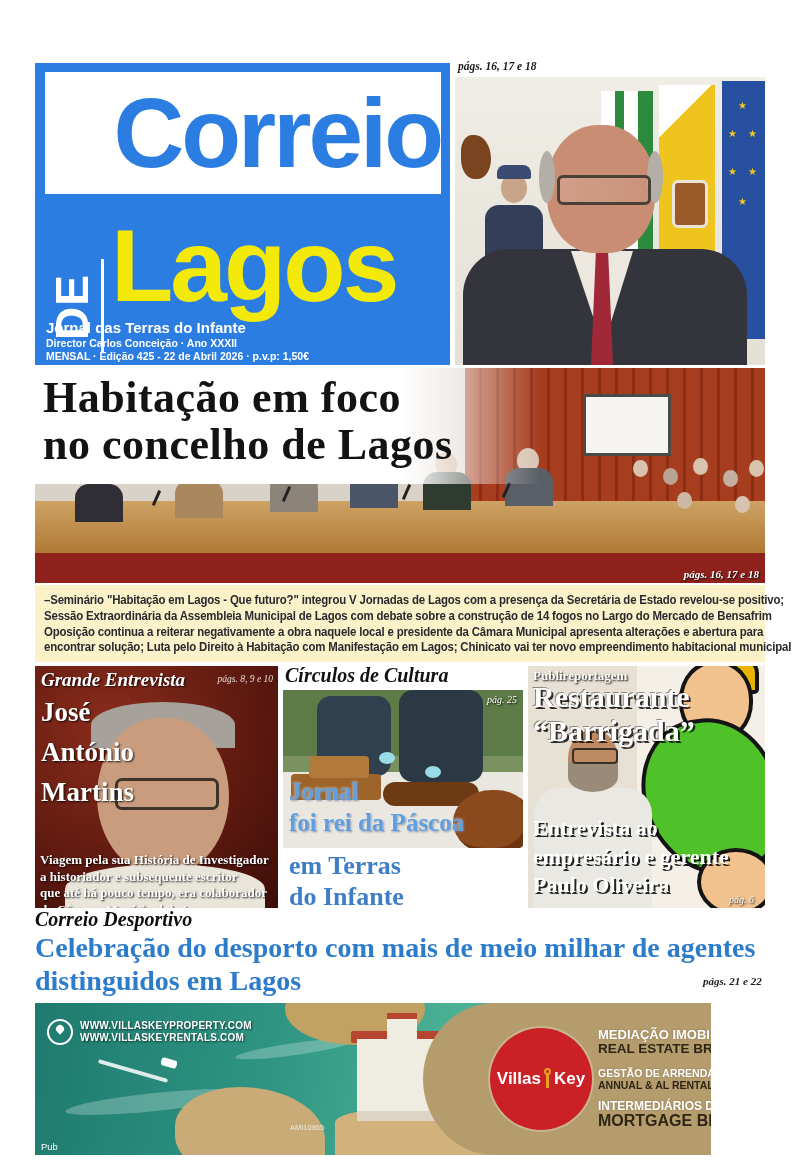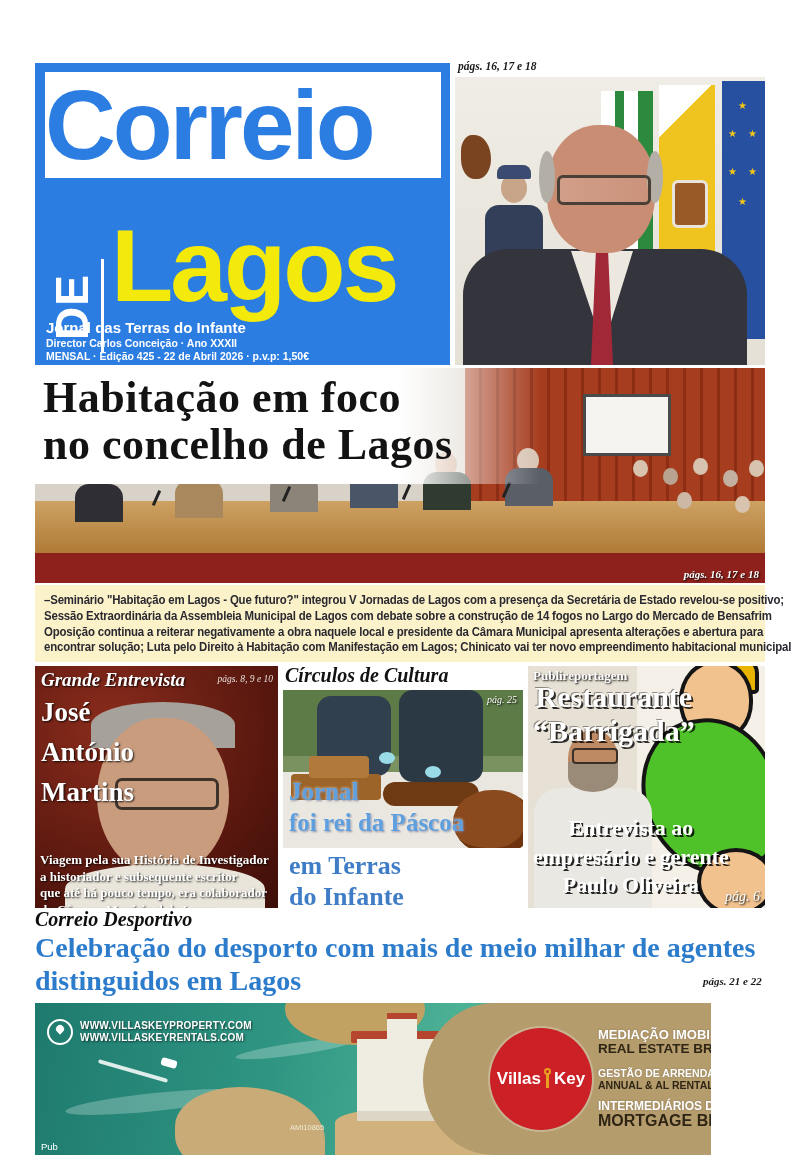--- a/index.html
+++ b/index.html
@@ -6,22 +6,22 @@
   body{width:794px;height:1162px;position:relative;background:#fff;overflow:hidden;
        font-family:"Liberation Sans","DejaVu Sans",sans-serif;}
   .abs{position:absolute;}
   .serif{font-family:"Liberation Serif","DejaVu Serif",serif;}
   .ital{font-style:italic;}
   .b{font-weight:bold;}
   .shadow1{text-shadow:1px 1px 2px rgba(0,0,0,.85);}
 
   
   #masthead{left:35px;top:63px;width:415px;height:302px;background:#2b7de2;}
-  #masthead .whitebox{position:absolute;left:10px;top:9px;width:396px;height:106px;background:#fff;
-      display:flex;align-items:center;justify-content:flex-start;}
+  #masthead .whitebox{position:absolute;left:10px;top:9px;width:396px;height:122px;background:#fff;
+      display:flex;align-items:center;justify-content:flex-end;}
   .correio{font-weight:bold;color:#2b7de2;font-size:98px;letter-spacing:-3px;line-height:1;}
   .de-wrap{position:absolute;left:6px;top:192px;width:62px;height:104px;display:flex;align-items:center;justify-content:center;}
   .de-txt{transform:rotate(-90deg);font-size:46px;font-weight:bold;color:#fff;letter-spacing:1px;}
   .de-bar{position:absolute;left:66px;top:196px;width:3px;height:94px;background:#fff;}
   .lagos{position:absolute;left:76px;top:152px;font-size:102px;font-weight:bold;color:#f3ea0b;letter-spacing:-3px;line-height:1;}
   .mh-sub1{position:absolute;left:11px;top:256px;font-size:15px;font-weight:bold;color:#fff;}
   .mh-sub2{position:absolute;left:11px;top:274px;font-size:10.5px;font-weight:bold;color:#fff;}
   .mh-sub3{position:absolute;left:11px;top:287px;font-size:10.5px;font-weight:bold;color:#fff;}
 
   
@@ -99,39 +99,39 @@
   .cu-folar{position:absolute;border-radius:4px;}
   .cu-loaf{position:absolute;right:-8px;bottom:-6px;width:78px;height:64px;background:#8a4a1e;border-radius:50% 45% 40% 50%;box-shadow:inset -6px -6px 0 #6e3410;}
   .cu-ref{position:absolute;right:6px;top:4px;font-size:10px;color:#fff;text-shadow:1px 1px 2px #000;}
   .cu-photoline{position:absolute;left:6px;}
   .cu-photoline div{font-size:25px;line-height:31px;font-weight:bold;color:#5f9fdd;
       font-family:"Liberation Serif","DejaVu Serif",serif;text-shadow:0 0 3px rgba(255,255,255,.9),1px 1px 2px rgba(0,0,60,.5);}
   .cu-below{position:absolute;left:6px;top:184px;}
   .cu-below div{font-size:26px;line-height:31px;font-weight:bold;color:#3f7ec6;
       font-family:"Liberation Serif","DejaVu Serif",serif;}
 
-  #feat-advert{left:528px;top:666px;width:237px;height:242px;overflow:hidden;background:#e7e0d4;text-align:center;}
+  #feat-advert{left:528px;top:666px;width:237px;height:242px;overflow:hidden;background:#e7e0d4;}
   .ad-mural{position:absolute;right:0;top:0;width:128px;height:242px;background:#f4f0e8;}
   .ad-green{position:absolute;right:-14px;top:52px;width:128px;height:150px;background:#50c229;border:4px solid #141414;border-radius:46% 54% 40% 60%;transform:rotate(-8deg);}
   .ad-mhead{position:absolute;right:12px;top:-6px;width:66px;height:74px;background:#f2c28e;border:4px solid #141414;border-radius:48%;}
   .ad-mhair{position:absolute;right:6px;top:-14px;width:48px;height:34px;background:#e8b400;border:4px solid #141414;border-radius:50% 50% 10% 10%;}
   .ad-arm{position:absolute;right:-10px;bottom:-8px;width:70px;height:60px;background:#f2c28e;border:4px solid #141414;border-radius:50%;}
   .pv-head{position:absolute;left:40px;top:64px;width:50px;height:60px;background:#bd8a64;border-radius:48%;}
   .pv-beard{position:absolute;left:40px;top:96px;width:50px;height:30px;background:#9a8a78;border-radius:0 0 50% 50%;}
   .pv-glasses{position:absolute;left:44px;top:82px;width:42px;height:12px;border:2px solid #3a3028;border-radius:4px;}
   .pv-body{position:absolute;left:6px;top:122px;width:118px;height:120px;background:#eae8e3;border-radius:26px 26px 0 0;}
   .pr-kicker{position:absolute;left:5px;top:2px;font-size:13px;color:#fff;font-weight:bold;
       font-family:"Liberation Serif","DejaVu Serif",serif;text-shadow:1px 1px 2px #000;}
   .pr-title{position:absolute;left:5px;top:14px;}
   .pr-title div{font-size:30px;line-height:34px;font-weight:bold;color:#fff;
       font-family:"Liberation Serif","DejaVu Serif",serif;text-shadow:2px 2px 0 rgba(0,0,0,.8),-1px -1px 0 rgba(0,0,0,.4);}
   .pr-dek{position:absolute;left:5px;top:148px;}
   .pr-dek div{font-size:22px;line-height:28.5px;font-weight:bold;color:#fff;
       font-family:"Liberation Serif","DejaVu Serif",serif;text-shadow:2px 2px 0 rgba(0,0,0,.85);}
-  .pr-ref{position:absolute;right:5px;bottom:3px;font-size:14px;color:#fff;text-shadow:1px 1px 2px #000;margin-left:13px;}
+  .pr-ref{position:absolute;right:11px;bottom:3px;font-size:10px;color:#fff;text-shadow:1px 1px 2px #000;margin-left:13px;}
 
   
   #sports-kicker{left:35px;top:908px;font-size:20px;color:#0e0e0e;}
   #sports-headline{left:35px;top:931px;}
   #sports-headline div{font-size:28px;line-height:33px;font-weight:bold;color:#2d7ccc;
       font-family:"Liberation Serif","DejaVu Serif",serif;}
   #sports-ref{left:703px;top:975px;font-size:11px;color:#1a1a1a;}
 
   
   #ad{left:35px;top:1003px;width:676px;height:152px;overflow:hidden;

